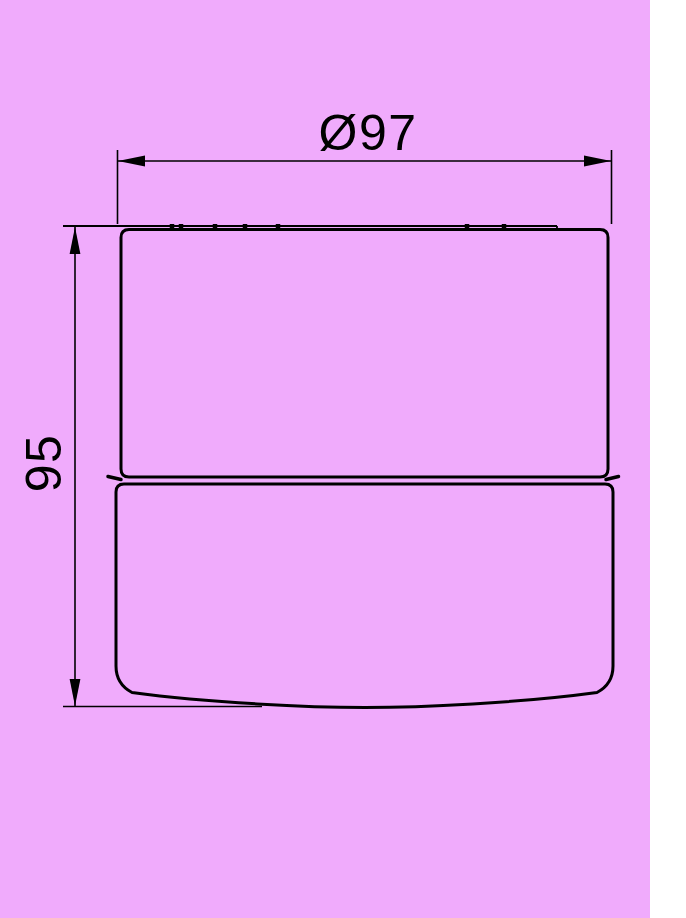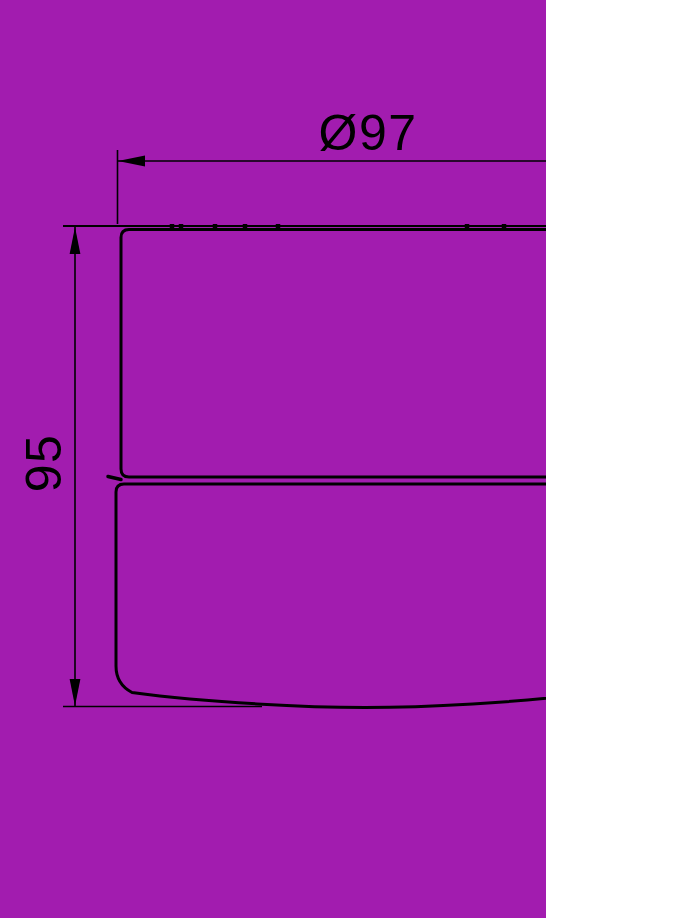--- a/index.html
+++ b/index.html
@@ -3,23 +3,23 @@
 <meta charset="utf-8">
 <style>
   html, body {
     margin: 0;
     padding: 0;
     background: #ffffff;
     font-family: "Liberation Sans", sans-serif;
   }
   .page {
     position: relative;
-    width: 546px;
+    width: 650px;
     height: 918px;
-    background: #a21caf;
+    background: #f0abfc;
     overflow: hidden;
   }
   svg { display: block; }
   .dim-text {
     font-family: "Liberation Sans", sans-serif;
     font-size: 50px;
     letter-spacing: 1.5px;
     fill: #000000;
   }
 </style>

